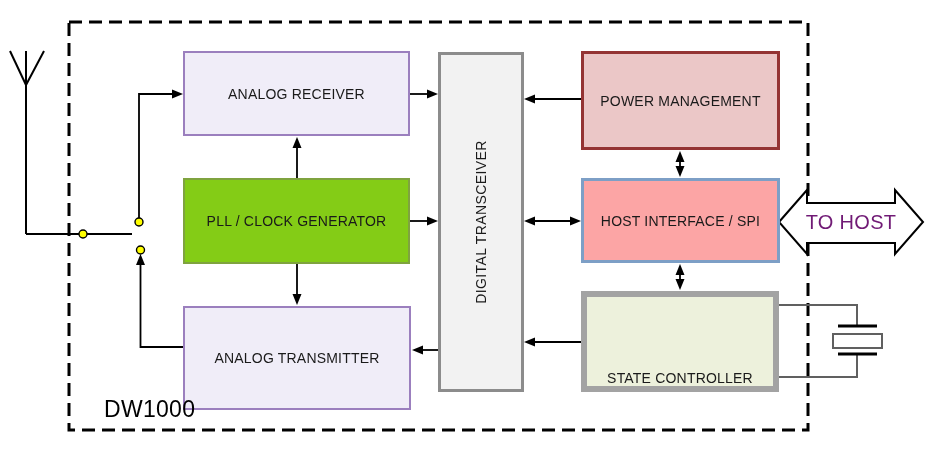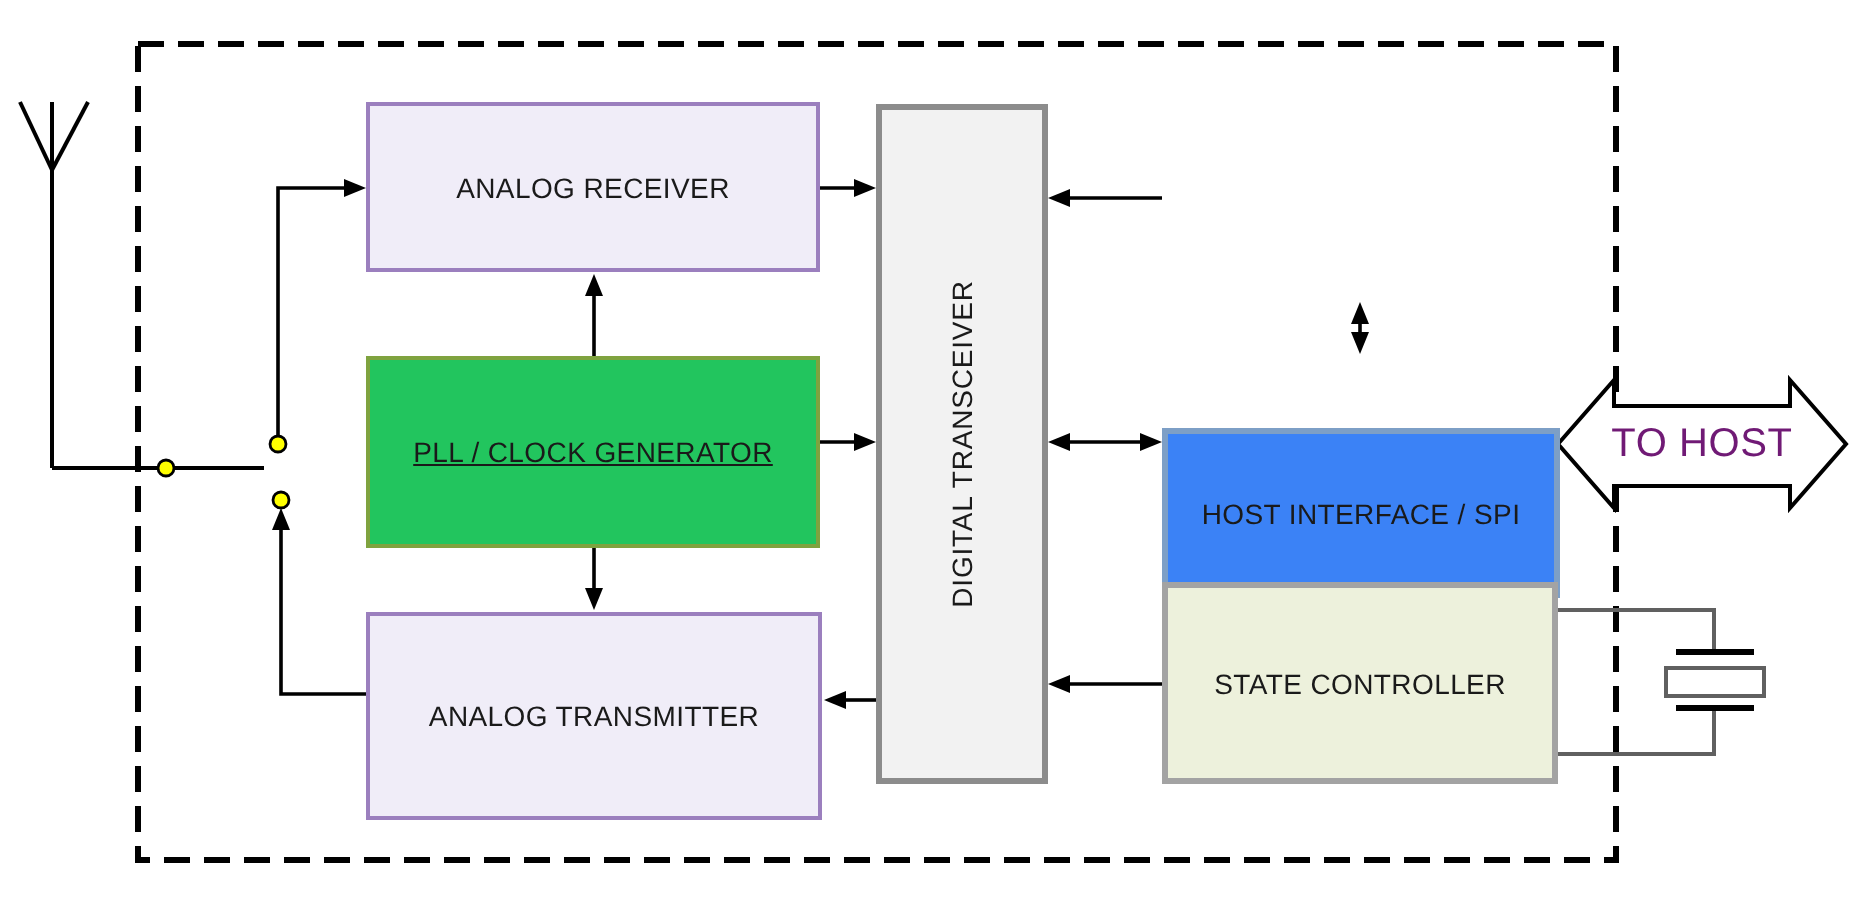--- a/index.html
+++ b/index.html
@@ -18,26 +18,26 @@
     display: flex;
     align-items: center;
     justify-content: center;
     text-align: center;
     font-size: 14px;
     color: #1a1a1a;
     letter-spacing: 0.2px;
     z-index: 2;
   }
   .blk-analog-receiver    { left:183px; top:51px;  width:227px; height:85px;  background:#f0edf8; border:2.5px solid #9b7fbe; }
-  .blk-pll                { left:183px; top:178px; width:227px; height:96px;  background:#22c55e; border:2.5px solid #7fa33f;text-decoration:underline; }
+  .blk-pll                { left:183px; top:178px; width:227px; height:86px;  background:#84cc16; border:2.5px solid #7fa33f; }
   .blk-analog-transmitter { left:183px; top:306px; width:228px; height:104px;  background:#f0edf8; border:2.5px solid #9b7fbe; }
   .blk-digital-transceiver{ left:438px; top:52px;  width:86px;  height:340px; background:#f2f2f2; border:3px solid #8c8c8c; }
   .blk-power-management   { left:581px; top:51px;  width:199px; height:99px;  background:#ebc7c7; border:3px solid #943434; }
-  .blk-host-interface     { left:581px; top:178px; width:199px; height:85px;  background:#3b82f6; border:3px solid #7d9fc6;margin-top:36px; }
-  .blk-state-controller   { left:581px; top:291px; width:198px; height:101px; background:#edf1dc; border:3px solid #a3a3a3; }
+  .blk-host-interface     { left:581px; top:178px; width:199px; height:85px;  background:#fca5a5; border:3px solid #7d9fc6; }
+  .blk-state-controller   { left:581px; top:291px; width:198px; height:101px; background:#edf1dc; border:6px solid #a3a3a3;align-items:flex-end; }
   .vertical-label {
     transform: rotate(-90deg);
     white-space: nowrap;
     letter-spacing: 0.4px;
   }
   #chip-label {
     position: absolute;
     left: 104px;
     top: 396px;
     font-size: 23px;
@@ -167,25 +167,29 @@
   </div>
 
   <div class="block blk-analog-transmitter">
     <span>ANALOG TRANSMITTER</span>
   </div>
 
   <div class="block blk-digital-transceiver">
     <span class="vertical-label">DIGITAL TRANSCEIVER</span>
   </div>
 
+  <div class="block blk-power-management">
+    <span>POWER MANAGEMENT</span>
+  </div>
 
   <div class="block blk-host-interface">
     <span>HOST INTERFACE / SPI</span>
   </div>
 
   <div class="block blk-state-controller">
     <span>STATE CONTROLLER</span>
   </div>
 
+  <div id="chip-label">DW1000</div>
 
   <div id="to-host-label">TO HOST</div>
 
 </div>
 
 </body></html>

